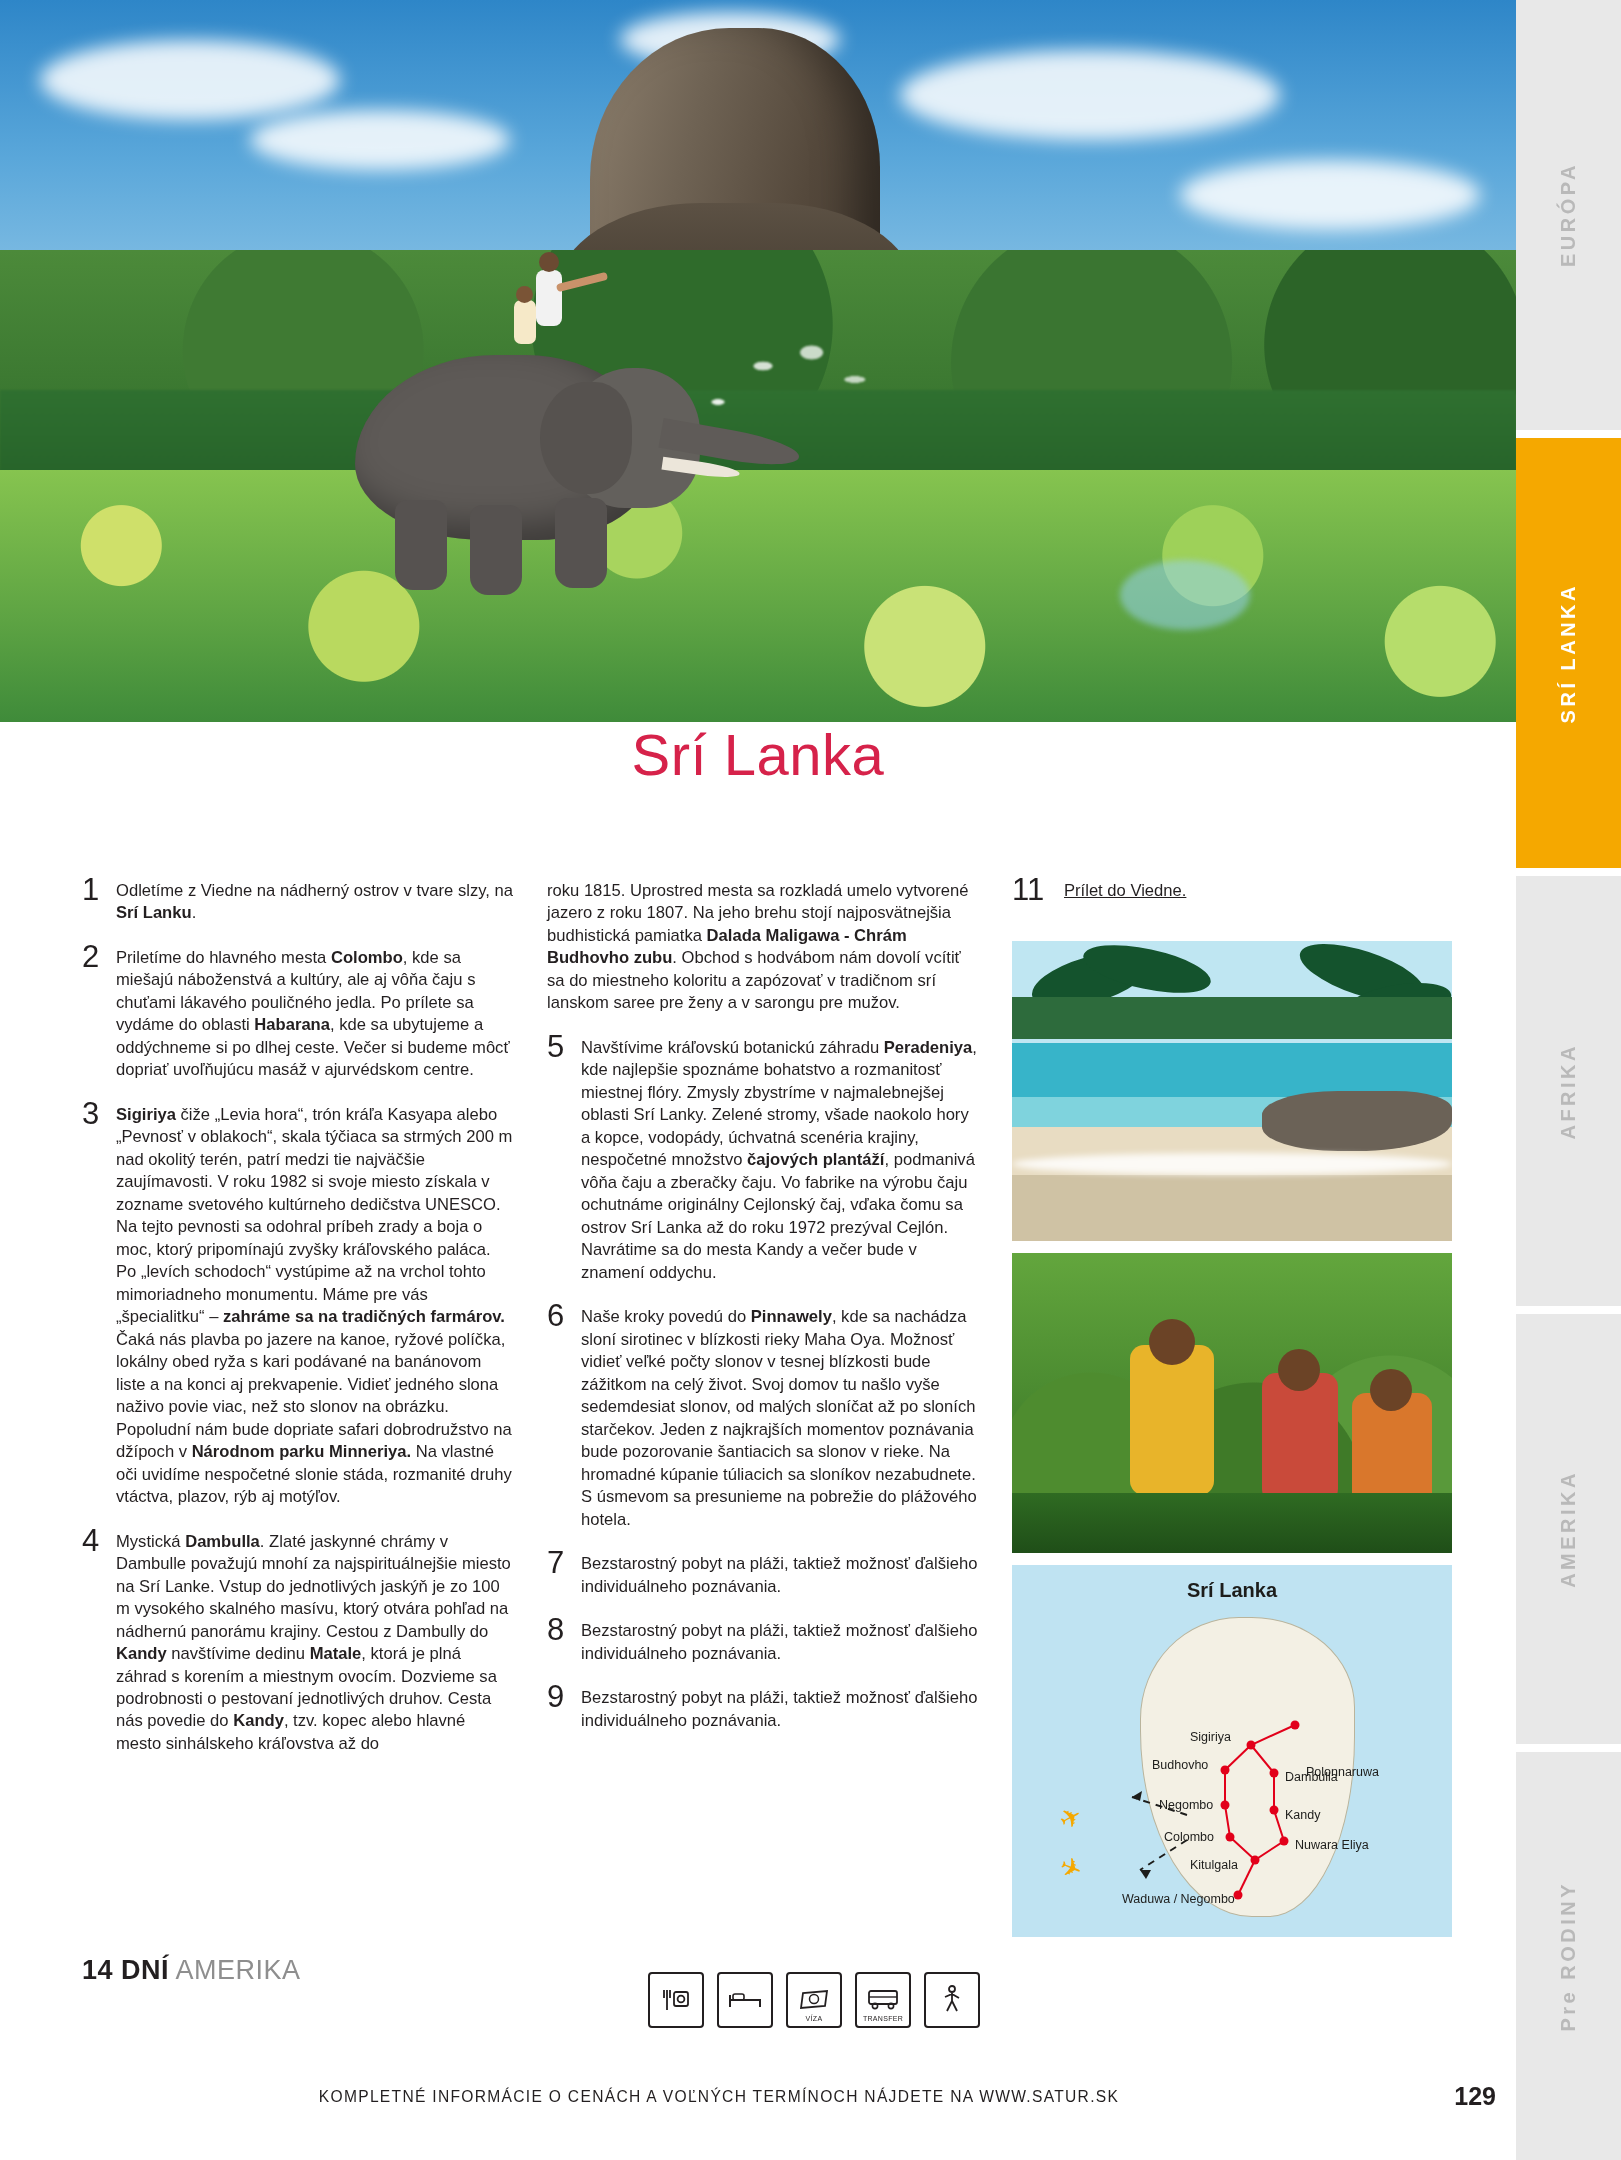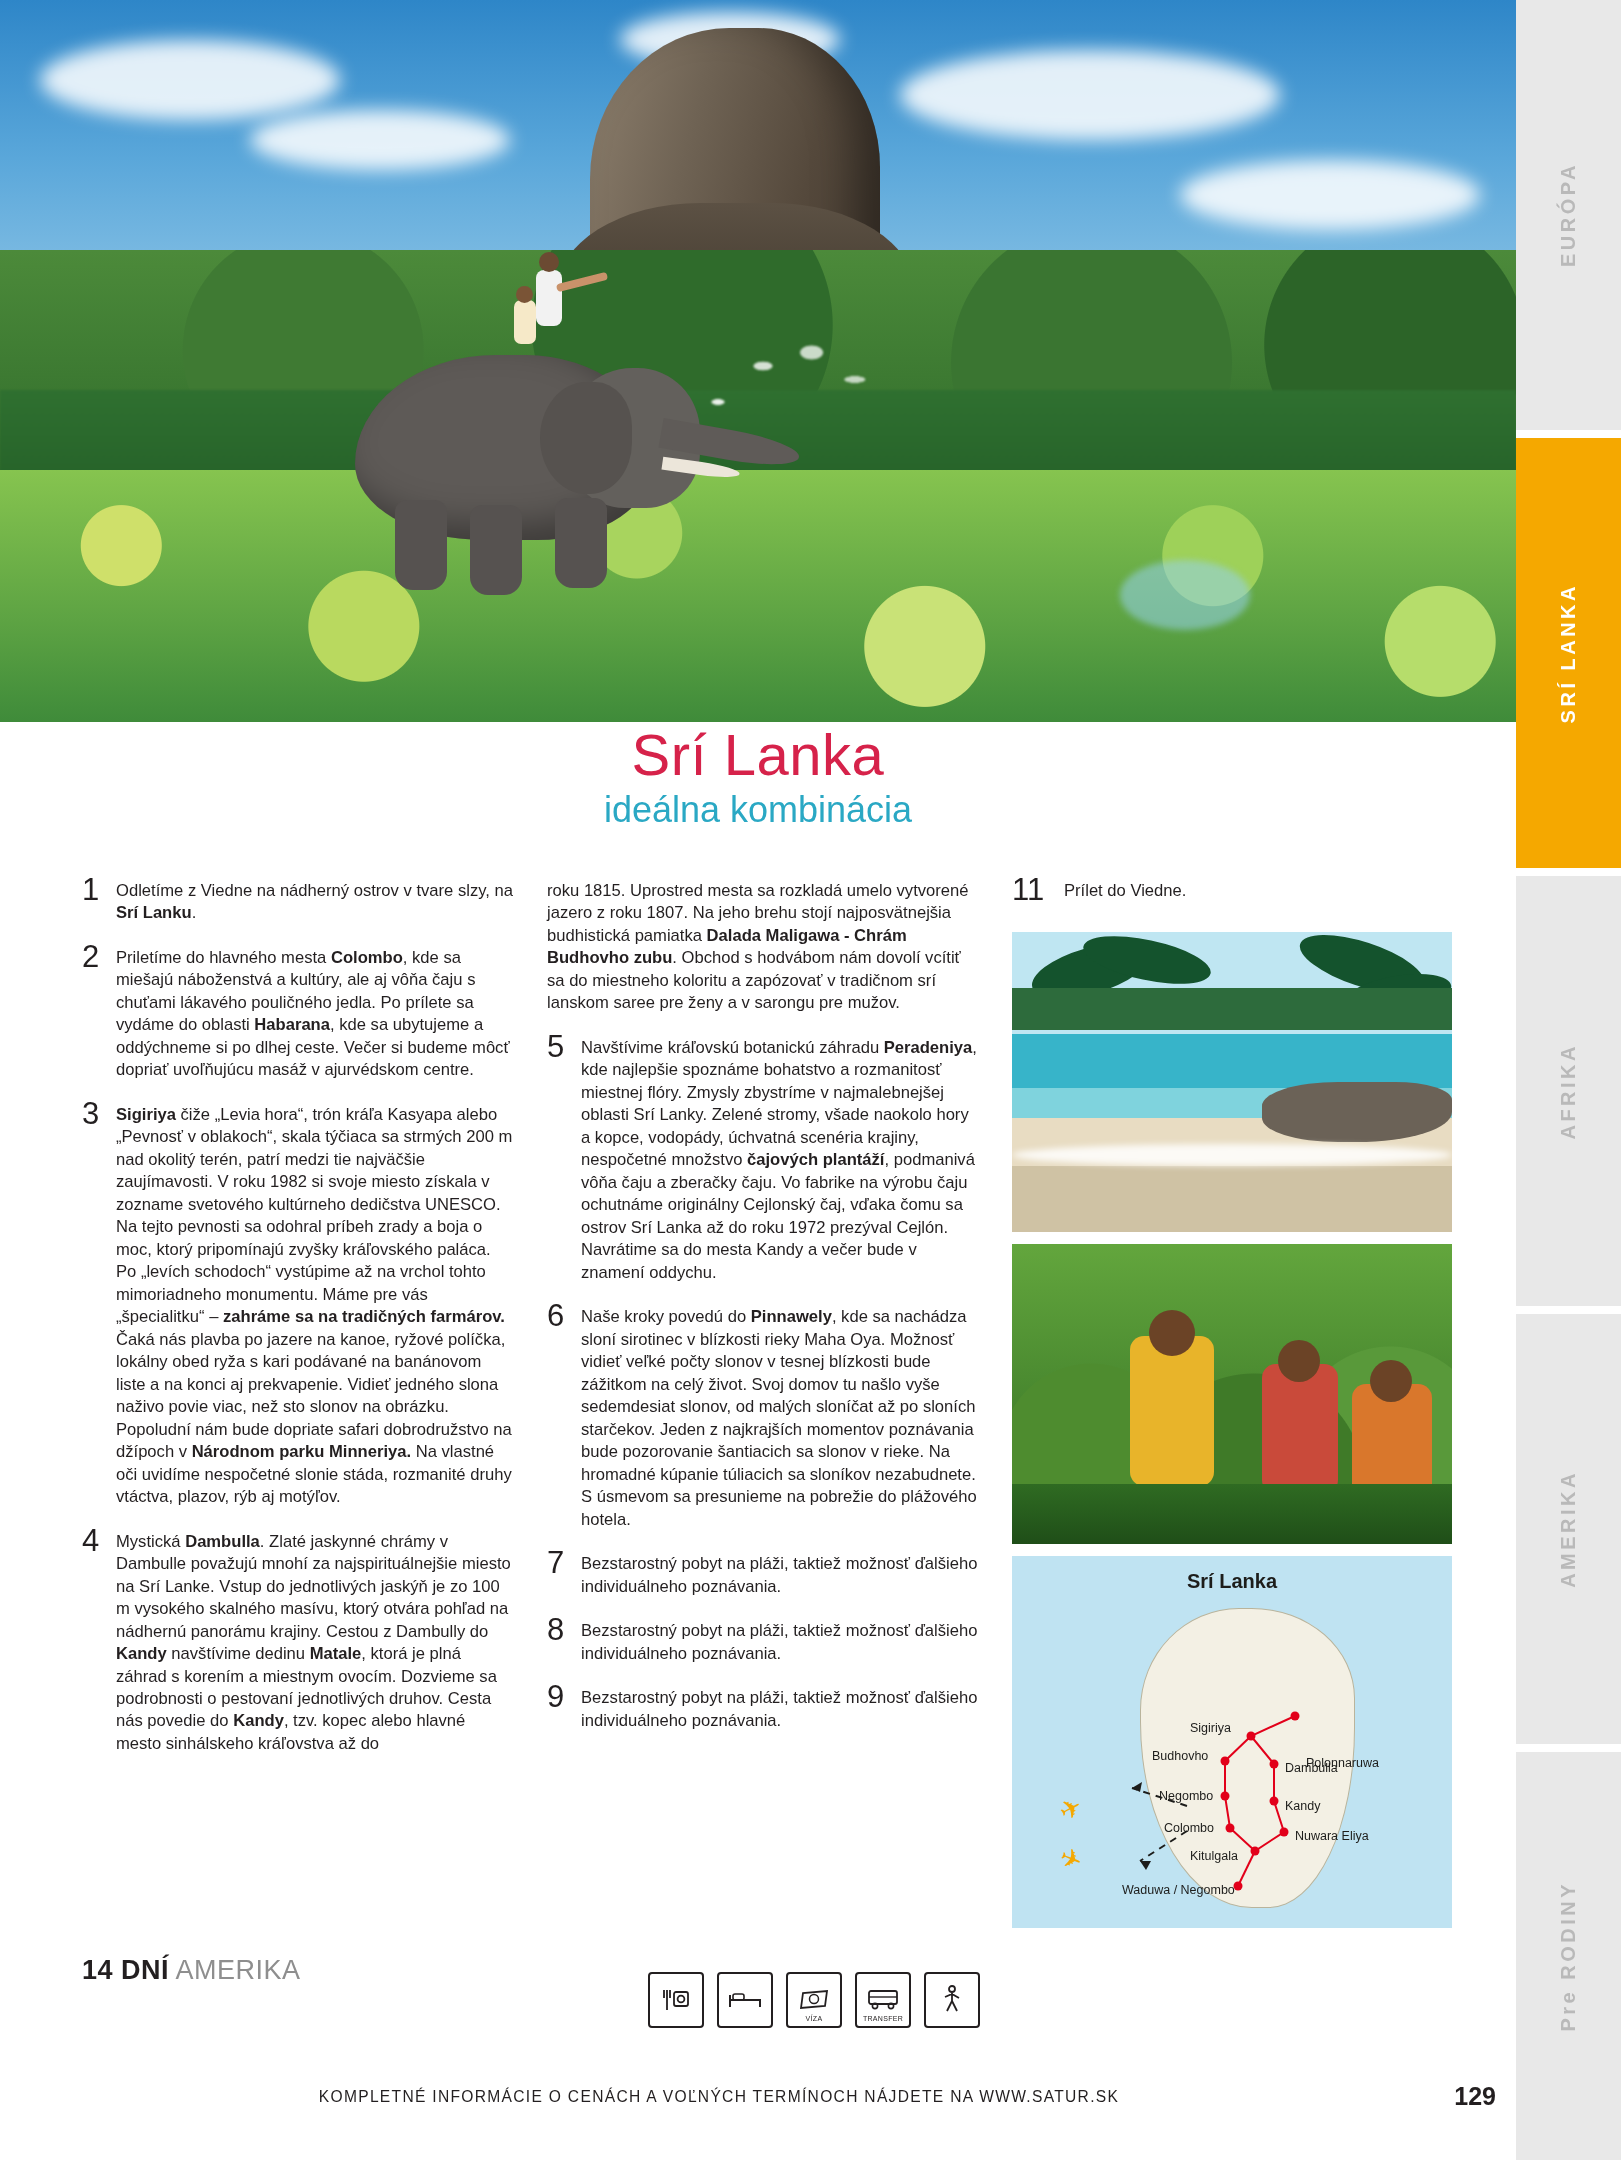--- a/index.html
+++ b/index.html
@@ -378,21 +378,20 @@
   <div class="rail-tab" style="top:1314px; height:430px;">
     <span>AMERIKA</span>
   </div>
   <div class="rail-tab" style="top:1752px; height:408px;">
     <span>Pre RODINY</span>
   </div>
 </div>
 
 <div class="title-block">
   <h1 class="main-title">Srí Lanka</h1>
-  <div class="sub-title">ideálna kombinácia</div>
 </div>
 
 <div class="columns">
 
   <div class="col c1">
     <div class="para">
       <span class="num">1</span>
       <span>Odletíme z Viedne na nádherný ostrov v tvare slzy, na <b>Srí Lanku</b>.</span>
     </div>
     <div class="para">
@@ -429,21 +428,21 @@
       <span class="num">8</span>
       <span>Bezstarostný pobyt na pláži, taktiež možnosť ďalšieho individuálneho poznávania.</span>
     </div>
     <div class="para">
       <span class="num">9</span>
       <span>Bezstarostný pobyt na pláži, taktiež možnosť ďalšieho individuálneho poznávania.</span>
     </div>
   </div>
 
   <div class="col c3">
-    <div class="para wide-num" style="margin-bottom:30px;">
+    <div class="para wide-num" style="margin-bottom:39px;text-decoration:underline;">
       <span class="num">11</span>
       <span>Prílet do Viedne.</span>
     </div>
 
     <div class="photo photo-beach">
       <div class="palm" style="left:18px;  top:16px;  width:120px; height:46px; transform:rotate(-16deg);"></div>
       <div class="palm" style="left:70px;  top:8px;   width:130px; height:40px; transform:rotate(12deg);"></div>
       <div class="palm" style="left:285px; top:10px;  width:130px; height:44px; transform:rotate(18deg);"></div>
       <div class="palm" style="left:330px; top:44px;  width:110px; height:38px; transform:rotate(-10deg);"></div>
       <div style="position:absolute;left:0;top:56px;width:440px;height:42px;background:#2d6b3c;"></div>

